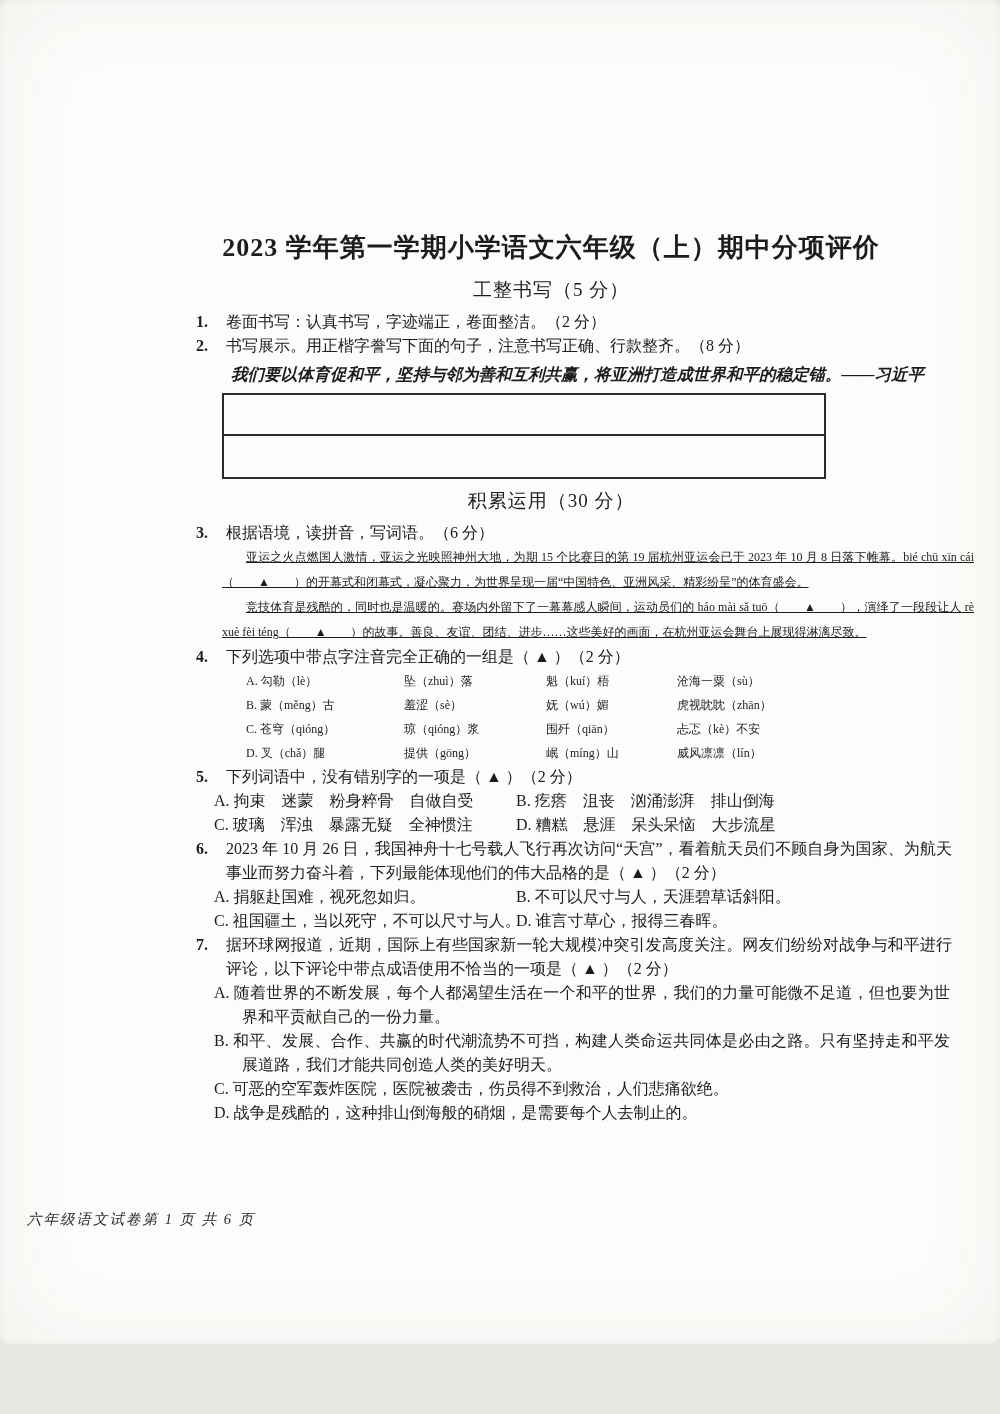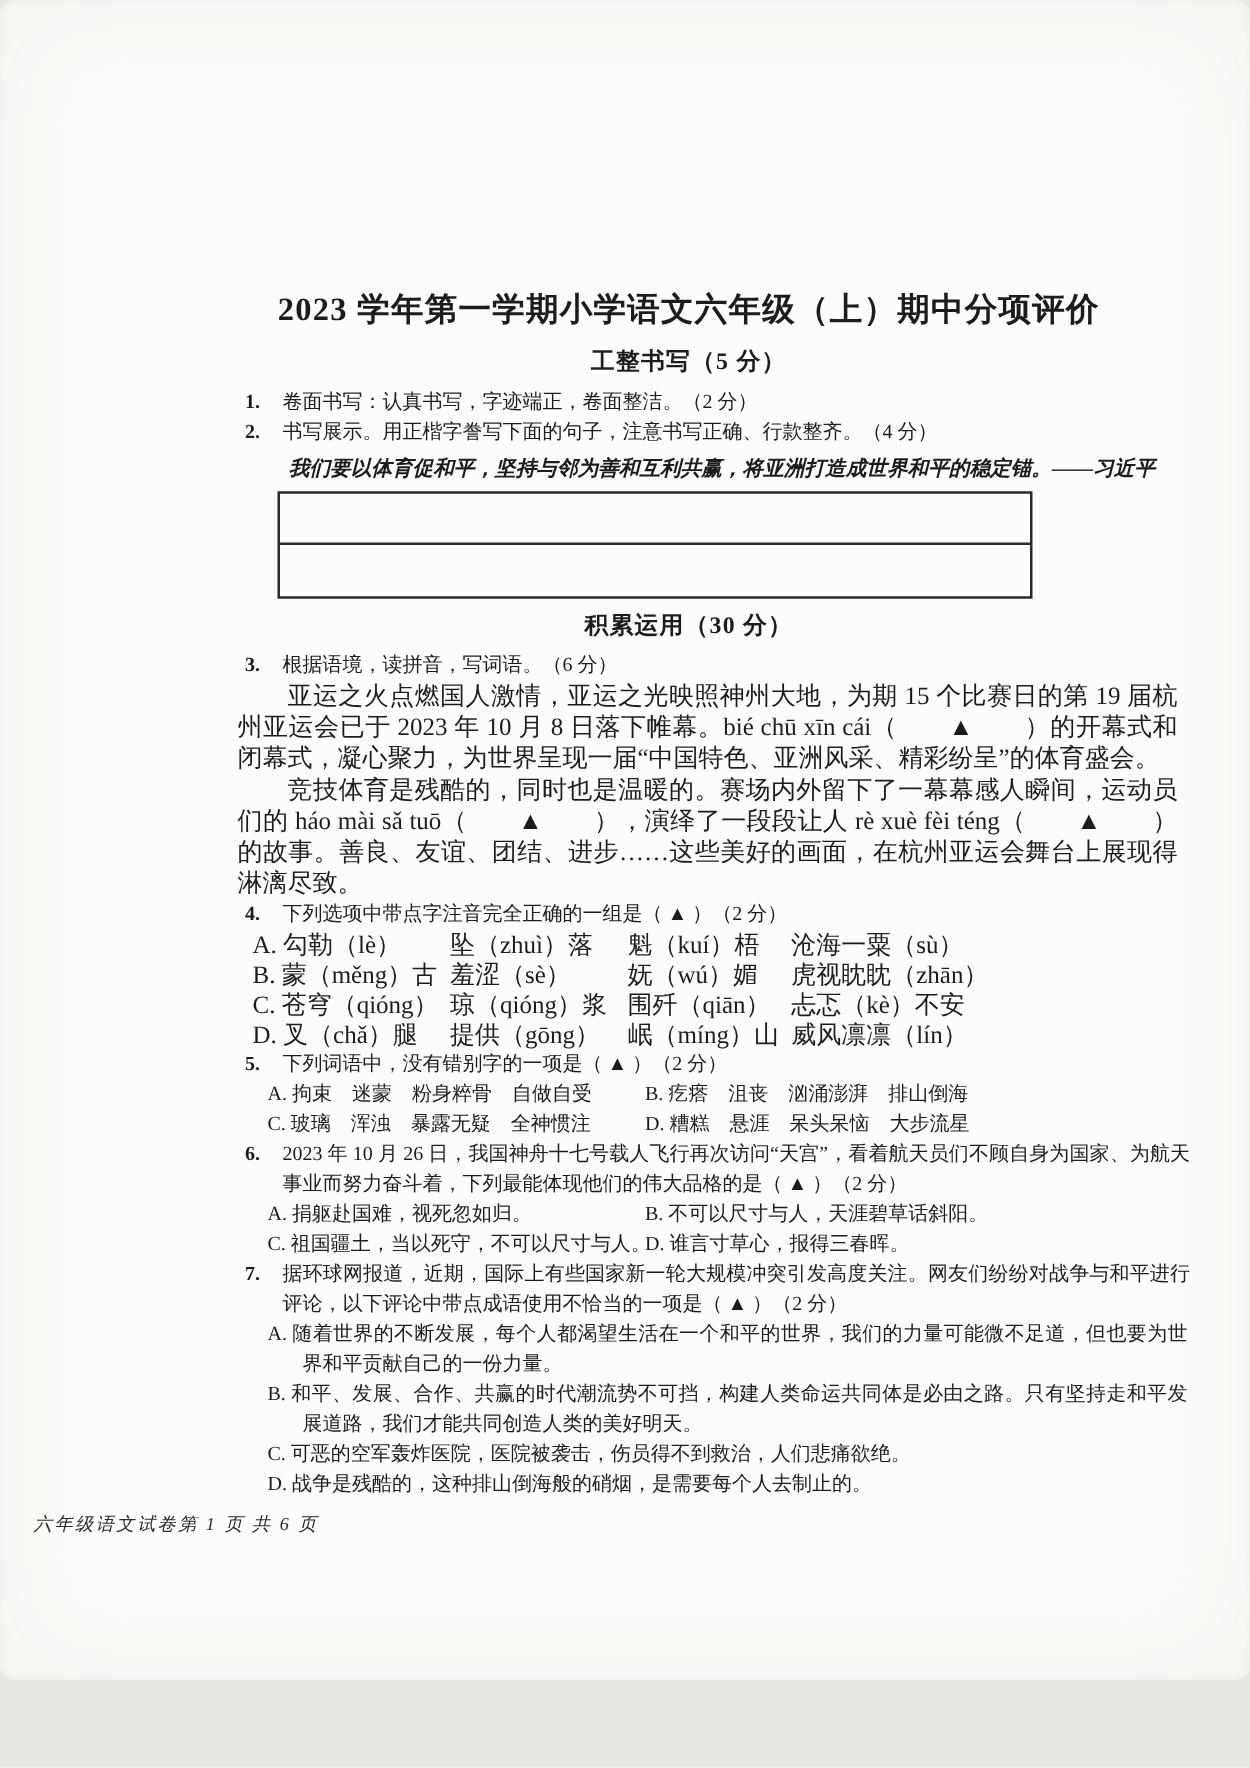--- a/index.html
+++ b/index.html
@@ -13,21 +13,21 @@
     box-shadow:inset 0 0 90px rgba(70,62,48,.06), inset 0 0 6px rgba(70,62,48,.05);
     overflow:hidden;
     border-radius:11px;
   }
   .content{position:absolute;left:150px;top:232px;width:802px;}
   .title{
     font-size:26px;font-weight:bold;text-align:center;
     line-height:32px;letter-spacing:1px;white-space:nowrap;
   }
   .sec-head{
-    font-size:19px;font-weight:bold;text-align:center;
+    font-size:19px;font-weight:normal;text-align:center;
     line-height:24px;margin-top:14px;letter-spacing:1px;
   }
   .sec-head.second{margin-top:10px;margin-bottom:8px;}
   .qline{
     display:flex;font-size:16px;line-height:24px;
     padding-left:46px;
   }
   .qline.first{margin-top:8px;}
   .qnum{flex:none;width:30px;font-weight:600;}
   .qtext{flex:1;text-align:justify;font-family:Liberation Serif, serif;}
@@ -38,28 +38,28 @@
     font-weight:600;font-style:italic;
   }
   .writing-box{
     margin:6px 0 10px 72px;
     width:600px;height:82px;
     border:2px solid #2b2a28;
   }
   .wb-row{height:41px;box-sizing:border-box;}
   .wb-row.top{border-bottom:2px solid #2b2a28;}
   .para{
-    margin-left:40px;width:752px;
-    font-size:20px;line-height:25px;
-    text-align:justify;text-indent:2em;
+    margin-left:72px;width:752px;
+    font-size:12px;line-height:25px;
+    text-align:justify;text-indent:2em;text-decoration:underline;
   }
   .opt-grid4{
     display:grid;grid-template-columns:158px 142px 131px auto;
-    margin-left:52px;width:736px;
-    font-size:20px;line-height:24px;
+    margin-left:96px;width:736px;
+    font-size:12px;line-height:24px;
   }
   .opt-grid2{
     display:grid;grid-template-columns:302px auto;
     margin-left:64px;width:736px;
     font-size:16px;line-height:24px;
   }
   .q7opt{
     padding-left:92px;text-indent:-28px;
     width:708px;
     font-size:16px;line-height:24px;
@@ -81,21 +81,21 @@
     <div class="title">2023 学年第一学期小学语文六年级（上）期中分项评价</div>
 
     <div class="sec-head">工整书写（5 分）</div>
 
     <div class="qline first">
       <span class="qnum">1.</span>
       <span class="qtext">卷面书写：认真书写，字迹端正，卷面整洁。（2 分）</span>
     </div>
     <div class="qline">
       <span class="qnum">2.</span>
-      <span class="qtext">书写展示。用正楷字誊写下面的句子，注意书写正确、行款整齐。（4 分）</span>
+      <span class="qtext">书写展示。用正楷字誊写下面的句子，注意书写正确、行款整齐。（8 分）</span>
     </div>
 
     <div class="quote">我们要以体育促和平，坚持与邻为善和互利共赢，将亚洲打造成世界和平的稳定锚。——习近平</div>
 
     <div class="writing-box">
       <div class="wb-row top"></div>
       <div class="wb-row"></div>
     </div>
 
     <div class="sec-head second">积累运用（30 分）</div>

